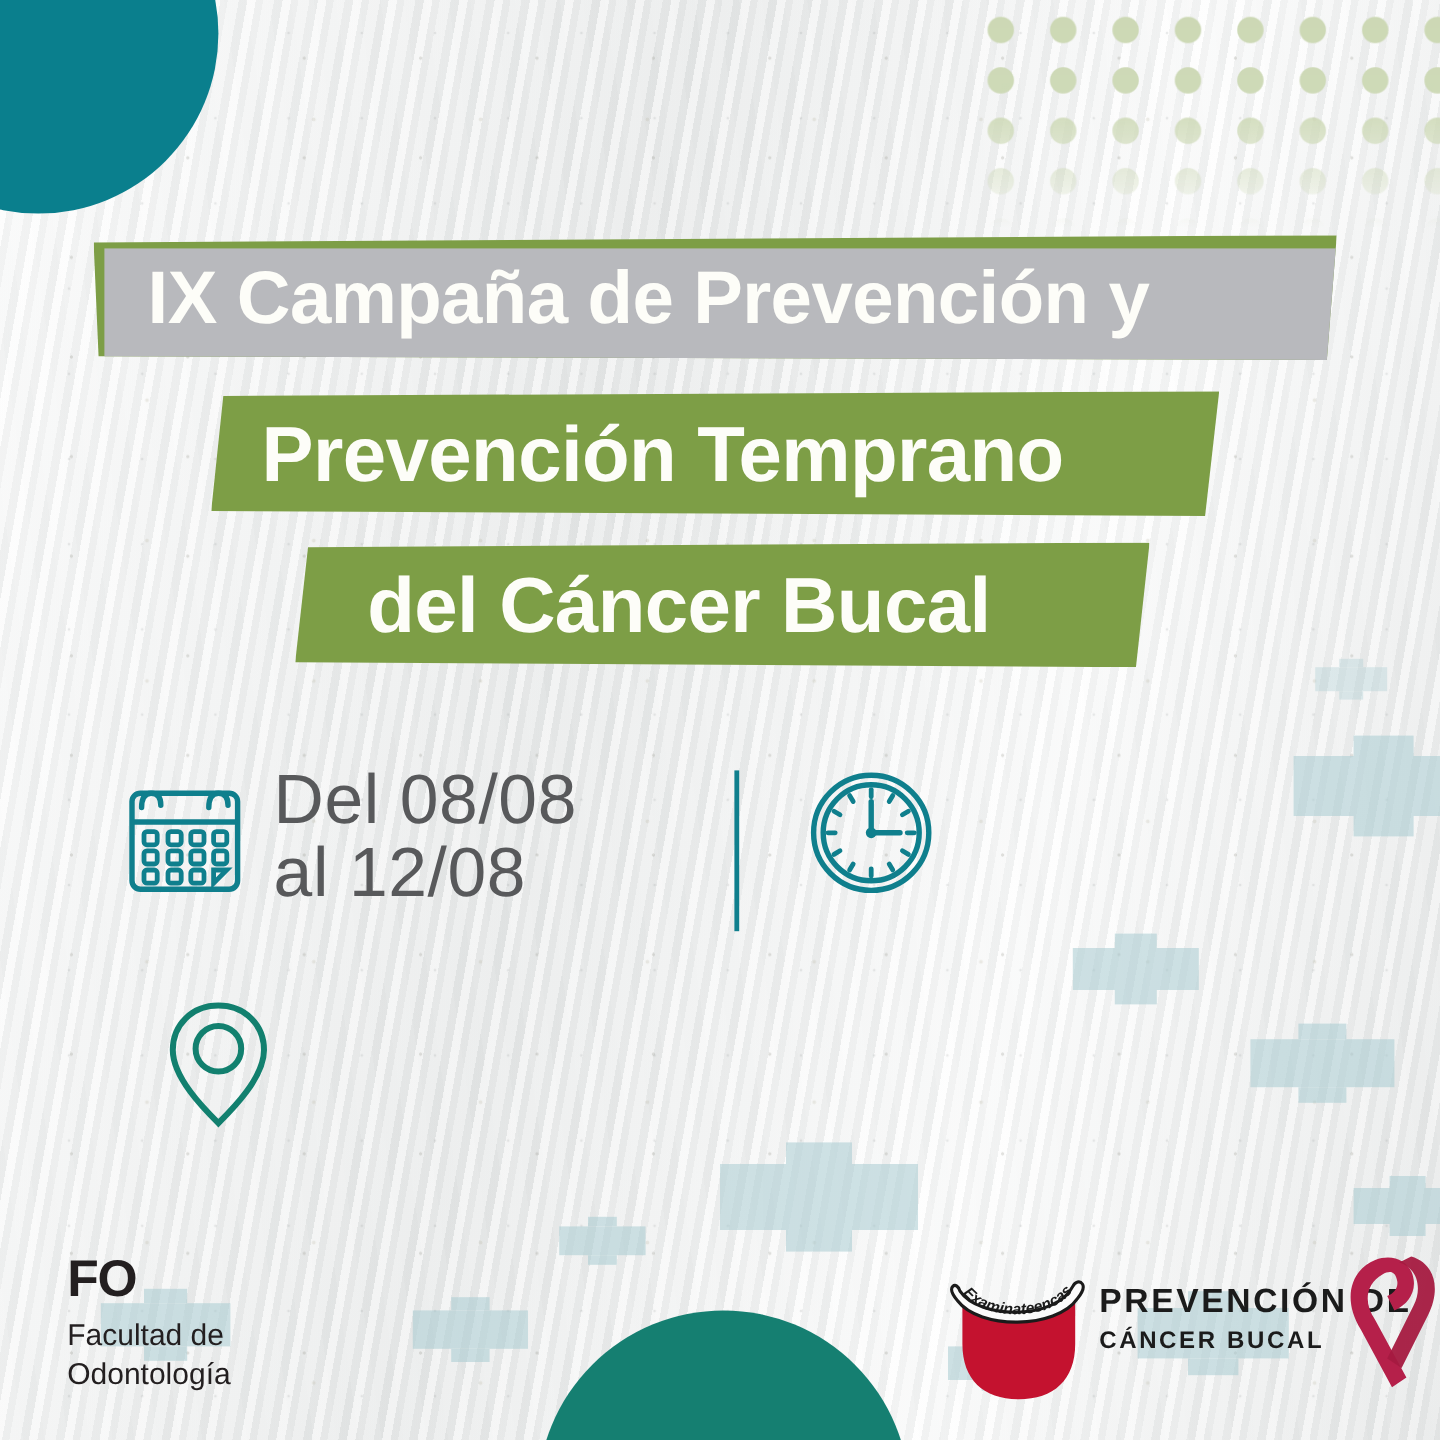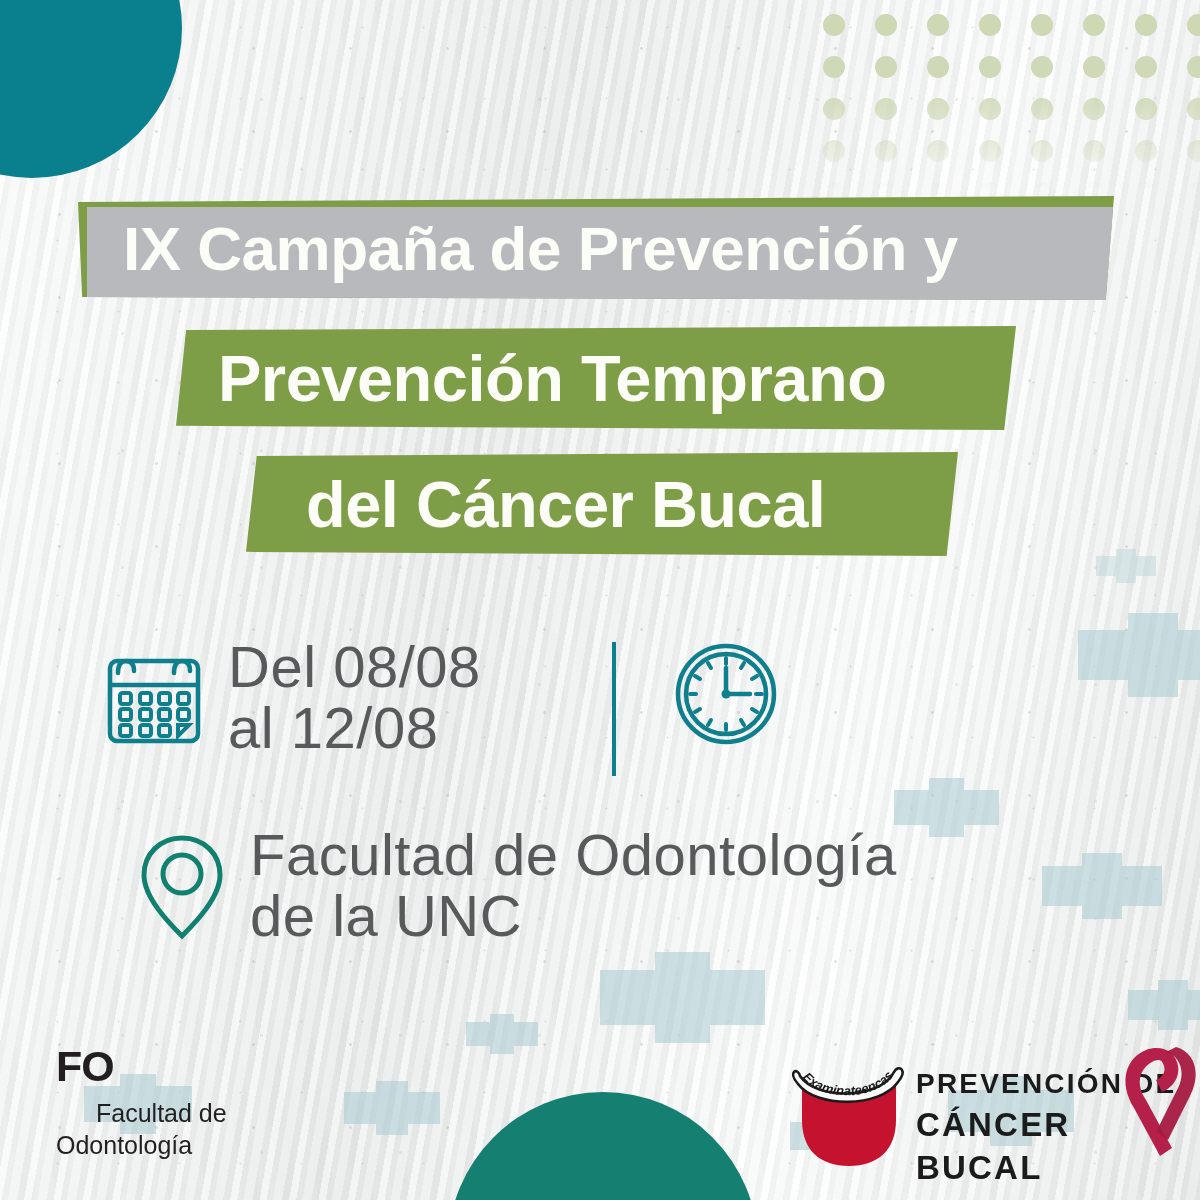--- a/index.html
+++ b/index.html
@@ -160,29 +160,25 @@
     </span>
   </div>
 
   <div style="position:absolute;left:128px;top:824px;display:flex;align-items:center;">
     <span style="display:block;width:108px;height:122px;">
       <svg viewBox="0 0 108 122" width="108" height="122" fill="none" stroke="#12806f" stroke-width="5">
         <path d="M54 14 C32 14 16 30 16 51 C16 74 42 100 54 112 C66 100 92 74 92 51 C92 30 76 14 54 14 Z"></path>
         <circle cx="54" cy="50" r="19"></circle>
       </svg>
     </span>
-    <div style="margin-left:14px;">
-      <div class="info-text" style="font-size:58px;">Facultad de Odontología</div>
-      <div class="info-text" style="font-size:58px;">de la UNC</div>
-    </div>
   </div>
 
   <div style="position:absolute;left:56px;top:1042px;">
     <div class="fo-mark" style="position:static;font-size:43px;">FO</div>
-    <div class="fo-sub" style="position:static;font-size:25px;margin-top:6px;margin-left:40px;">Facultad de</div>
+    <div class="fo-sub" style="position:static;font-size:25px;margin-top:6px;">Facultad de</div>
     <div class="fo-sub" style="position:static;font-size:25px;">Odontología</div>
   </div>
 
   <div style="position:absolute;left:786px;top:1036px;width:400px;height:150px;">
 
     <span style="position:absolute;left:0;top:6px;width:124px;height:132px;">
       <svg viewBox="0 0 124 132" width="124" height="132">
         <path d="M16 44 C34 66 92 66 110 40 L110 78 C110 108 92 124 63 124 C34 124 16 108 16 78 Z" fill="#c4122f"></path>
         <path d="M8 30 C10 28 13 30 14 34 C30 58 94 58 108 30 C110 26 114 25 116 28 C118 31 116 35 112 40 C94 66 30 66 12 42 C7 36 6 32 8 30 Z" fill="#fbfbfb" stroke="#1b1b1b" stroke-width="2.6"></path>
         <text x="62" y="50" font-family="Liberation Sans, sans-serif" font-size="13.5" font-style="italic" font-weight="bold" fill="#1b1b1b" text-anchor="middle">
@@ -199,21 +195,21 @@
         <defs>
             <path id="arcpath2" d="M15 34 C33 60 91 60 109 32"></path>
           </defs>
         <text font-family="Liberation Sans, sans-serif" font-size="13" font-style="italic" font-weight="bold" fill="#1b1b1b">
           <textPath href="#arcpath2" startOffset="50%" text-anchor="middle" id="hashtag-path">#Examinateencasa</textPath>
         </text>
       </svg>
     </span>
 
     <div class="camp-title" style="left:130px;top:30px;font-size:28px;">PREVENCIÓN DE</div>
-    <div class="camp-title" style="left:130px;top:68px;font-size:33px;">CÁNCER BUCAL</div>
+    <div class="camp-title" style="left:130px;top:68px;font-size:20px;">CÁNCER BUCAL</div>
 
     <span style="position:absolute;left:330px;top:8px;width:80px;height:130px;">
       <svg viewBox="0 0 80 130" width="80" height="130">
         <path d="M36 18 C22 26 20 42 30 56 L56 104 L44 112 L18 64 C2 38 10 14 30 6 C46 0 60 8 62 22 C64 34 56 44 46 48 L40 36 C46 34 50 28 48 22 C46 15 42 15 36 18 Z" fill="#b5204a"></path>
         <path d="M50 8 C64 12 70 28 62 44 L40 88 L52 96 L74 52 C86 28 78 8 60 3 Z" fill="#a51a40" opacity=".95"></path>
       </svg>
     </span>
   </div>
 
 </div>

